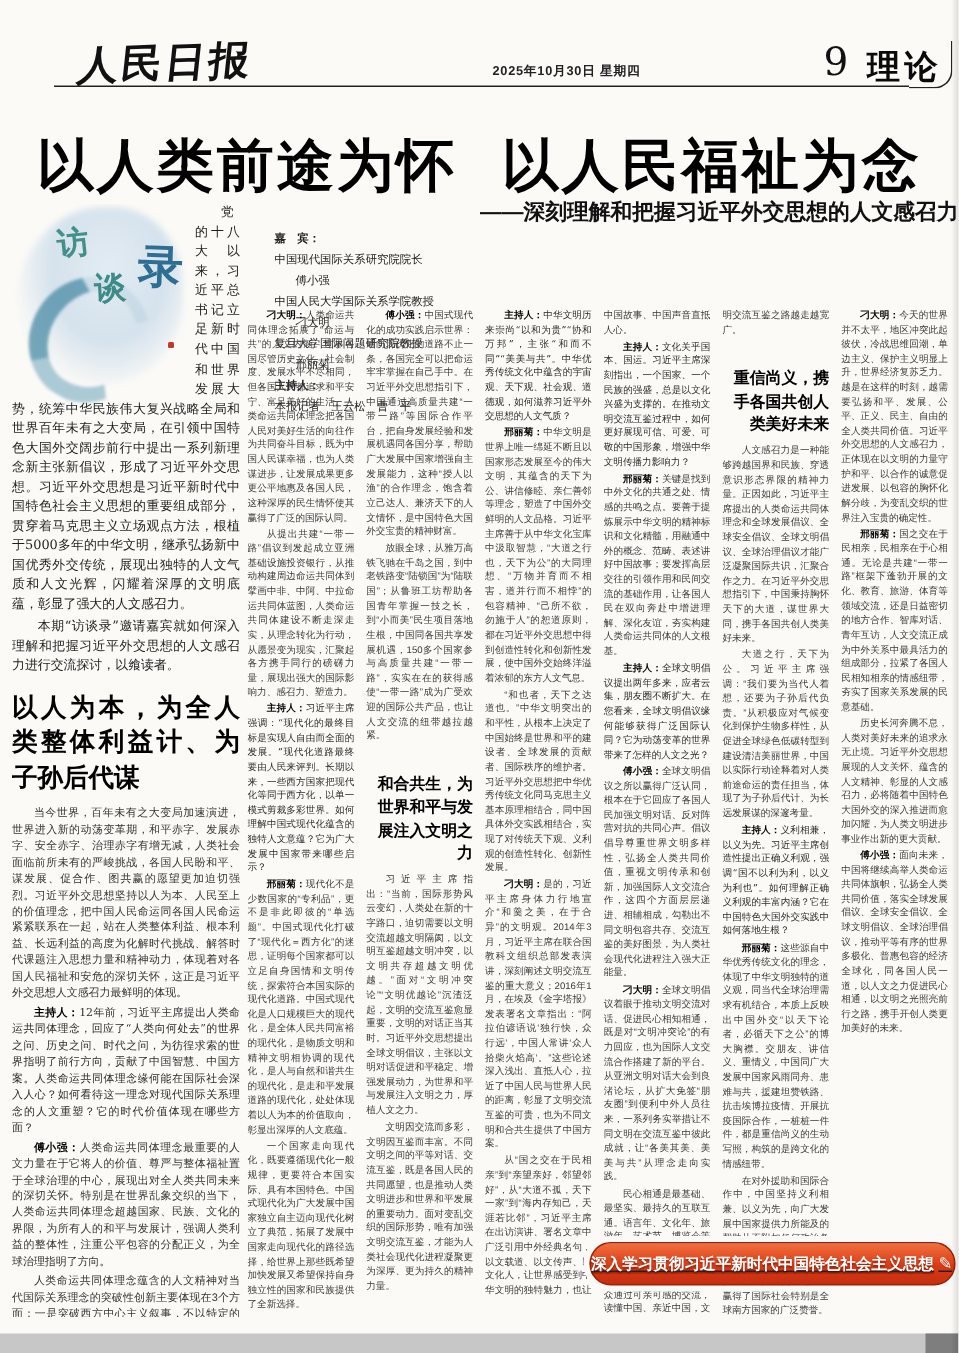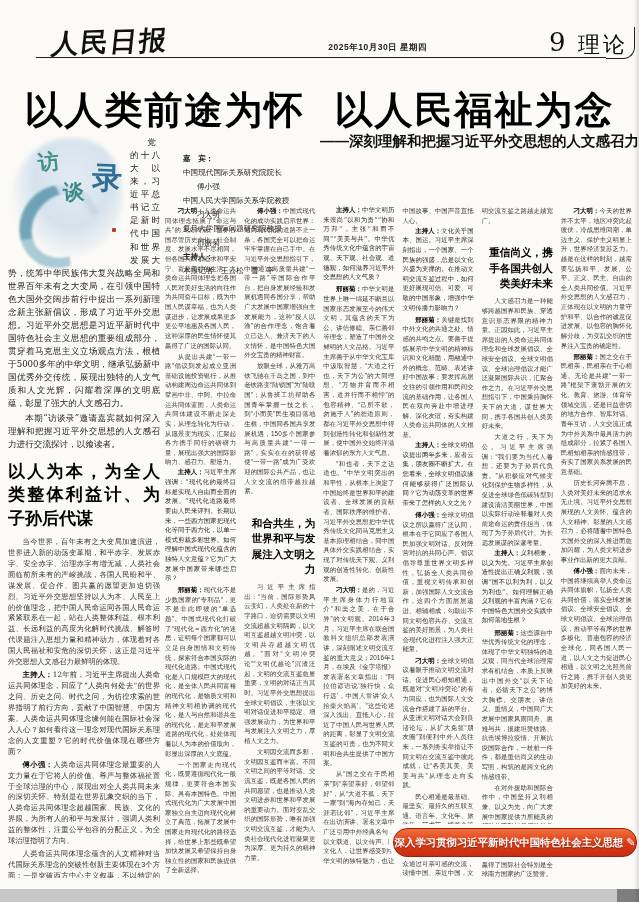--- a/index.html
+++ b/index.html
@@ -3,21 +3,21 @@
 <meta charset="utf-8">
 <style>
   html,body{margin:0;padding:0;background:#e9e9e7;}
   .page{position:relative;width:639px;height:902px;background:#fbfaf7;margin:0 auto;overflow:hidden;
         font-family:"Liberation Sans","DejaVu Sans",sans-serif;color:#222;}
   
   .logo{position:absolute;left:52px;top:24px;font-family:"DejaVu Serif","Liberation Serif",serif;
         font-size:27px;font-weight:900;color:#111;transform:skewX(-8deg) rotate(-2deg);letter-spacing:2px;}
   .dateline{position:absolute;right:212px;top:42px;font-size:8.5px;font-weight:700;color:#222;letter-spacing:.5px;white-space:nowrap;}
   .pagenum{position:absolute;left:549px;top:27px;font-family:"DejaVu Serif",serif;font-size:26px;color:#111;}
-  .secname{position:absolute;left:578px;top:30px;font-size:22px;font-weight:400;color:#0a0a0a;letter-spacing:3px;}
+  .secname{position:absolute;left:578px;top:30px;font-size:22px;font-weight:700;color:#0a0a0a;letter-spacing:3px;}
   .head-rule{position:absolute;left:36px;top:57px;width:570px;border-top:1.6px solid #222;}
   .head-corner{position:absolute;left:606px;top:27px;width:28px;height:31px;
                border-right:1.6px solid #222;border-bottom:1.6px solid #222;border-bottom-right-radius:12px;}
   
   .headline{position:absolute;left:0;top:85px;width:100%;text-align:center;font-size:38px;font-weight:900;
             color:#000000;letter-spacing:2px;white-space:nowrap;}
   .headline span{display:inline-block;}
   .headline .gap{width:30px;}
   .subtitle{position:absolute;left:0;top:132px;width:100%;text-align:right;font-size:14.5px;font-weight:700;color:#111;}
   
@@ -53,22 +53,22 @@
   
   .maincols{position:absolute;left:165px;top:206px;width:467px;height:673px;overflow:hidden;
             column-count:6;column-gap:8px;column-fill:auto;
             font-size:6.4px;line-height:1.5;color:#3a3a3a;text-align:justify;}
   .maincols p{margin:0 0 1.5px;text-indent:2em;}
   .maincols .q{font-family:"DejaVu Serif","Liberation Serif",serif;color:#2b2b2b;}
   .flow-h{font-size:10.6px;font-weight:800;line-height:1.45;color:#000;text-align:right;
           margin:20px 0 5px;break-inside:avoid;text-indent:0;}
   
   .banner{position:absolute;left:393px;top:828px;width:242px;height:27px;display:flex;align-items:center;
-          justify-content:center;background:linear-gradient(180deg,#f2703d 0%,#d93a16 55%,#c52f10 100%);
-          border:1px solid #9e2007;border-radius:14px;box-shadow:0 0 0 4px #fbfaf7;}
+          background:linear-gradient(180deg,#f2703d 0%,#d93a16 55%,#c52f10 100%);
+          border:1px solid #9e2007;border-radius:14px;box-shadow:0 0 0 4px #fbfaf7;text-decoration:underline;}
   .banner .btxt{color:#fff;font-size:10.4px;font-weight:800;white-space:nowrap;text-shadow:0 1px 1px rgba(80,10,0,.5);}
   .banner .bicon{color:#fff;font-size:11px;margin-left:3px;}
   
   .bottombar{position:absolute;left:0;top:889px;width:639px;height:13px;background:#c7c7c7;}
   .bottomblock{position:absolute;left:617px;top:889px;width:22px;height:13px;background:#7e7e7e;}
   .edgeshadow{position:absolute;left:634px;top:0;width:5px;height:902px;
               background:linear-gradient(90deg,rgba(0,0,0,0),rgba(0,0,0,.12));}
 </style>
 </head>
 <body>

